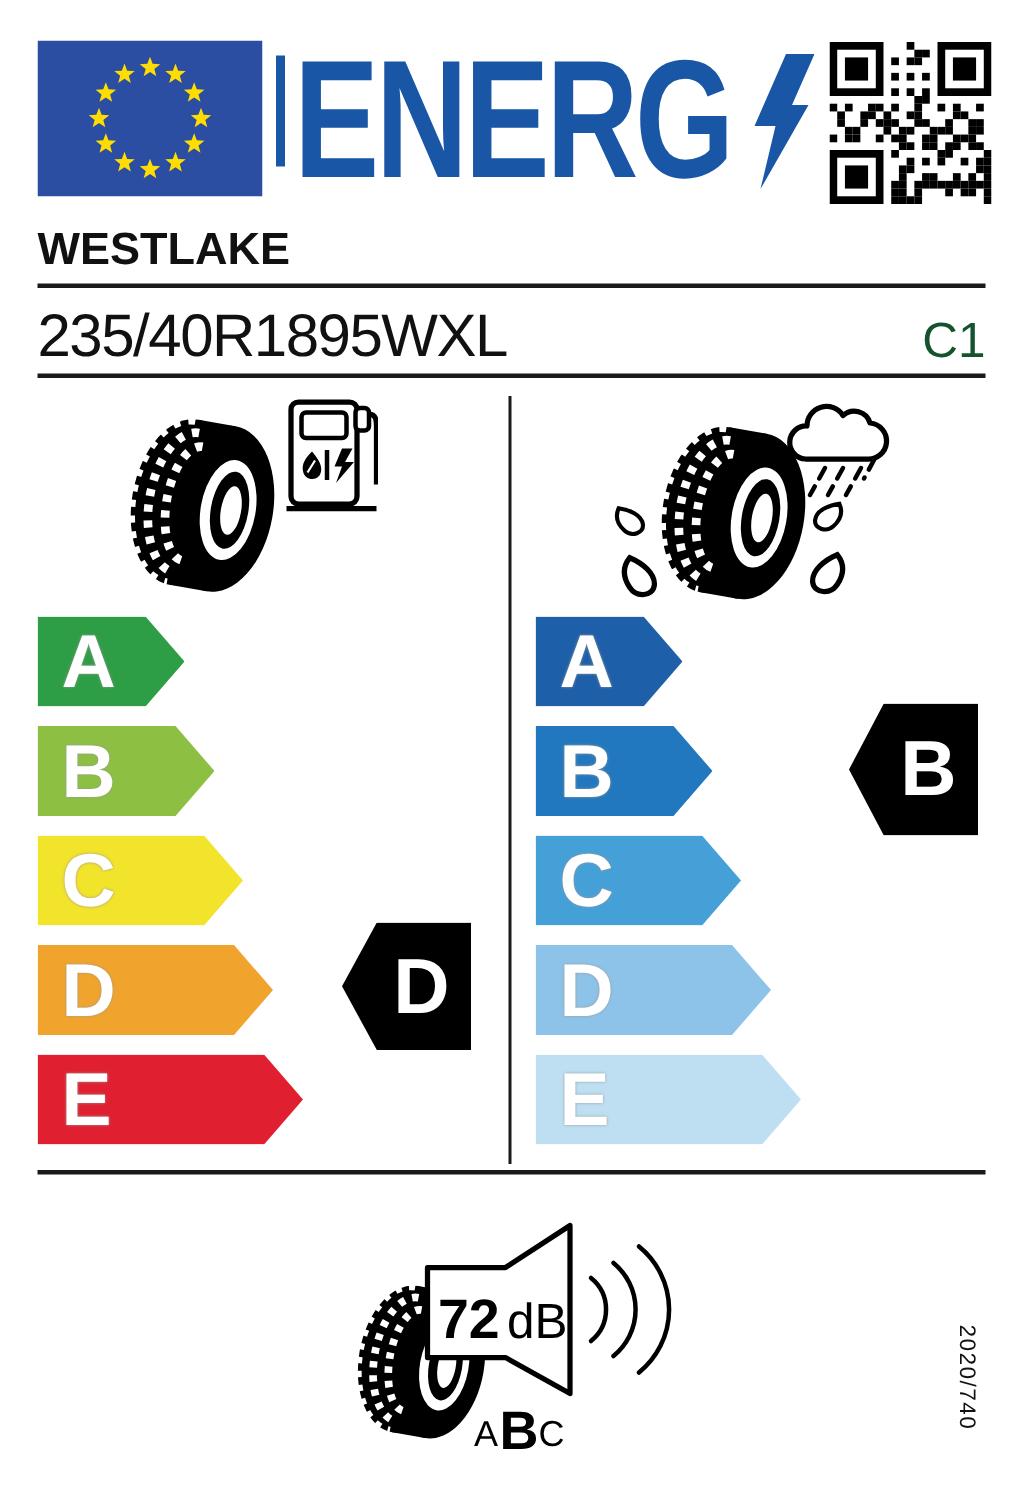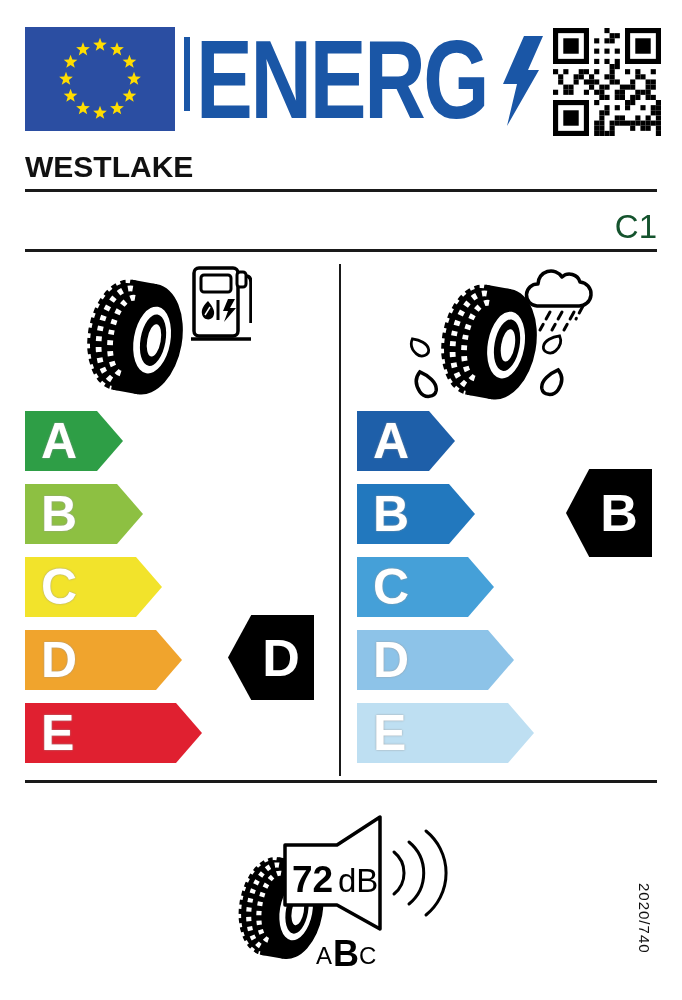--- a/index.html
+++ b/index.html
@@ -234,20 +234,21 @@
       <rect x="14" y="0" width="7" height="7" fill="#000"></rect>
       <rect x="15" y="1" width="5" height="5" fill="#fff"></rect>
       <rect x="16" y="2" width="3" height="3" fill="#000"></rect>
       <rect x="0" y="14" width="7" height="7" fill="#000"></rect>
       <rect x="1" y="15" width="5" height="5" fill="#fff"></rect>
       <rect x="2" y="16" width="3" height="3" fill="#000"></rect>
     </svg>
 
   <div id="brand" class="abs">WESTLAKE</div>
   <div id="rule1" class="rule abs"></div>
+  <div id="size-code" class="abs">235/40R1895WXL</div>
   <div id="tyre-class" class="abs">C1</div>
   <div id="rule2" class="rule abs"></div>
 
   <div id="divider" class="abs"></div>
 
   <svg class="abs" style="left:82px;top:272px" width="106" height="130" viewBox="0 0 110 130">
     <use href="#tire"></use>
   </svg>
 
   <svg class="abs" style="left:190px;top:260px" width="62" height="96" viewBox="0 0 62 96">

